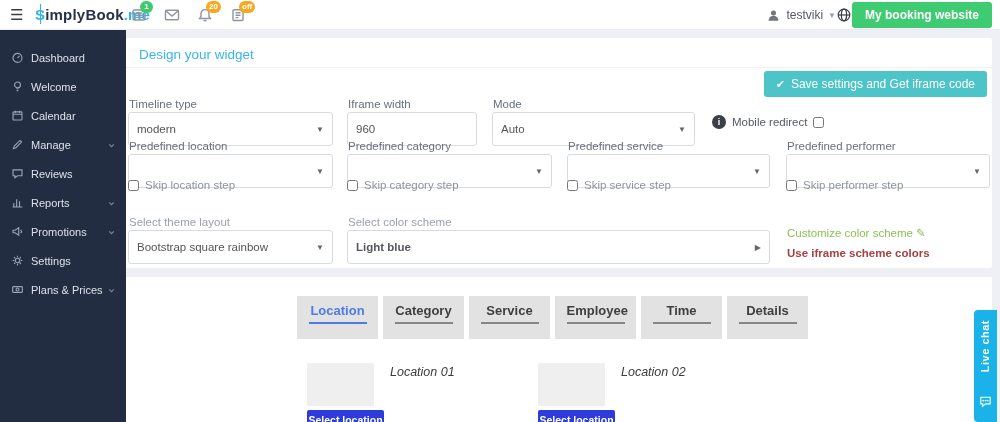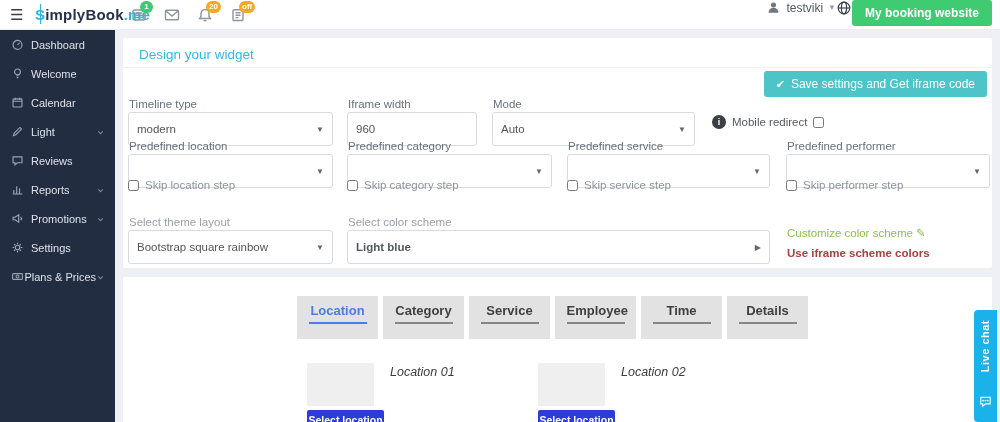--- a/index.html
+++ b/index.html
@@ -14,29 +14,29 @@
   .brand-accent { color:#2db5e9; position:relative; }
   .brand-accent::after { content:""; position:absolute; left:4.6px; top:-2px; bottom:-1px; width:1.3px; background:#2db5e9; }
   .brand-main { color:#26324b; }
   .brand-suffix { color:#2db5e9; }
   .hicons { position:absolute; left:131px; top:7px; display:flex; gap:17px; }
   .hicon { position:relative; width:16px; height:16px; cursor:pointer; }
   .hicon svg { display:block; }
   .badge { position:absolute; top:-6px; left:9px; min-width:13px; height:12px; line-height:12px; padding:0 3px; border-radius:7px; font-size:8px; font-weight:bold; color:#fff; text-align:center; }
   .badge-green { background:#3ec96e; }
   .badge-orange { background:#f7a823; }
-  .header-right { position:absolute; right:8px; top:0; height:30px; display:flex; align-items:flex-start; }
+  .header-right { position:absolute; right:8px; top:0; height:30px; display:flex; align-items:center; }
   .userbox { display:flex; align-items:center; gap:5px; cursor:pointer; }
   .username { font-size:12px; color:#555a60; }
   .caret-down { font-size:8px; color:#9aa0a8; }
   .globe-btn { cursor:pointer; width:16px; height:16px; }
   .booking-btn { background:#3ecb71; color:#fff; font-size:12px; font-weight:bold; border:none; border-radius:3px; padding:6px 13px; cursor:pointer; }
 
   
-  .sidebar { position:absolute; top:30px; left:0; width:115px; height:392px; background:#232d41; z-index:5; }
+  .sidebar { position:absolute; top:30px; left:0; width:126px; height:392px; background:#232d41; padding-top:13px; z-index:5; }
   .side-item { height:29px; display:flex; align-items:center; padding:0 10px 0 11px; cursor:pointer; }
   .side-icon { width:20px; display:flex; align-items:center; }
   .side-label { font-size:11px; color:#dde1e9; white-space:nowrap; }
   .side-chevron { margin-left:auto; }
 
   
   .card1 { position:absolute; left:123px; top:38px; width:869px; height:230px; background:#fff; border-radius:2px; }
   .card1-title { position:absolute; left:16px; top:9px; font-size:13.5px; color:#38b6ea; }
   .card1-divider { position:absolute; left:0; top:29px; width:100%; height:1px; background:#f0f1f3; }
   .save-btn { position:absolute; right:5px; top:33px; background:#4dc4c7; color:#fff; font-size:12px; border:none; border-radius:3px; padding:6px 12px; cursor:pointer; }
@@ -159,21 +159,21 @@
           </svg>
         </span>
       <span class="side-label">Calendar</span>
     </div>
     <div class="side-item">
       <span class="side-icon">
           <svg width="13" height="13" viewBox="0 0 16 16" fill="none" stroke="#9aa3b5" stroke-width="1.4">
             <path d="M3 13l1-3 7-7 2 2-7 7-3 1z"></path>
           </svg>
         </span>
-      <span class="side-label">Light</span>
+      <span class="side-label">Manage</span>
       <span class="side-chevron"><svg width="9" height="9" viewBox="0 0 12 12" fill="none" stroke="#7c8596" stroke-width="1.5">
             <path d="M3 4.5l3 3 3-3"></path>
           </svg></span>
     </div>
     <div class="side-item">
       <span class="side-icon">
           <svg width="13" height="13" viewBox="0 0 16 16" fill="none" stroke="#9aa3b5" stroke-width="1.4">
             <path d="M2.5 3.5h11v7.2H8l-3.2 2.6v-2.6H2.5z"></path>
           </svg>
         </span>

